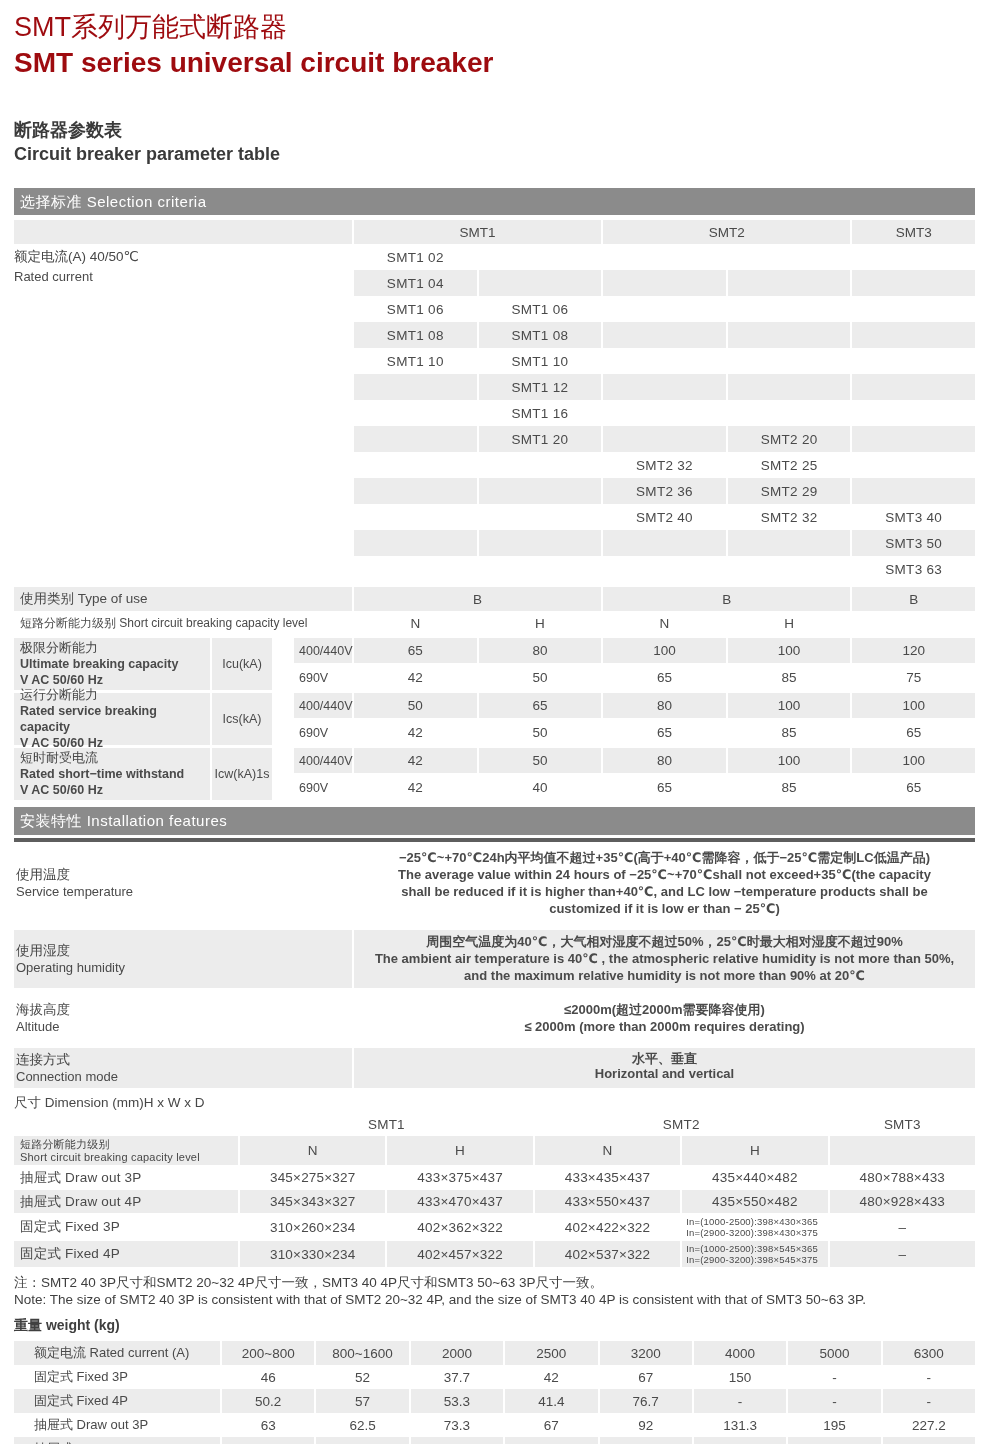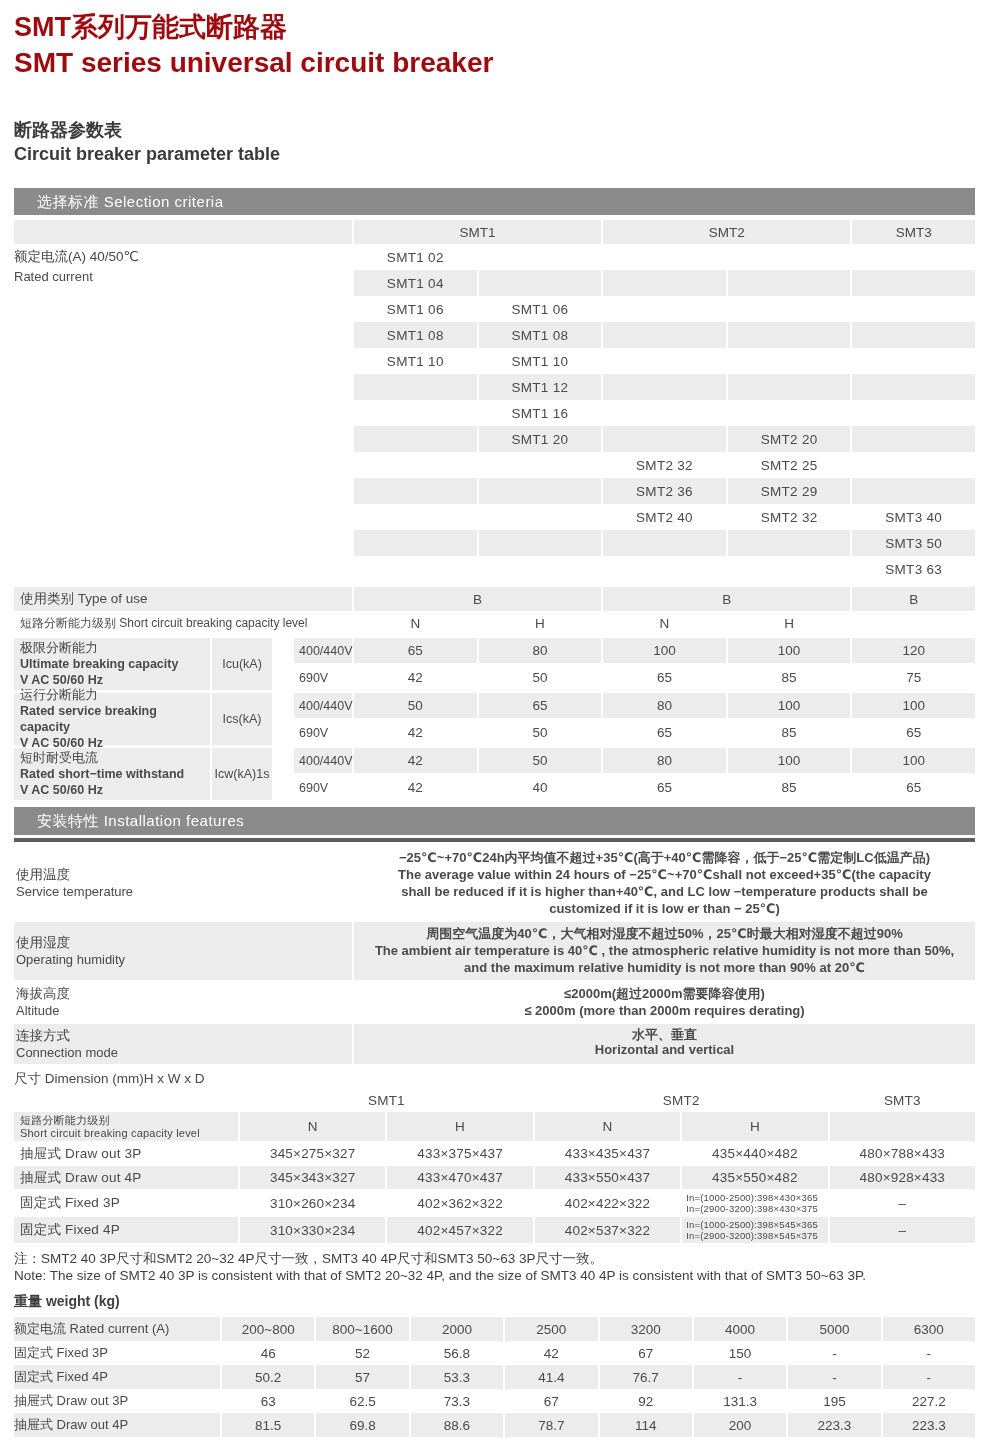--- a/index.html
+++ b/index.html
@@ -1,28 +1,28 @@
 <!DOCTYPE html>
 <html><head>
 <meta charset="utf-8">
 <style>
   * { margin:0; padding:0; box-sizing:border-box; }
   body { background:#fff; font-family:"Liberation Sans","DejaVu Sans",sans-serif; color:#454545; }
   .page { width:988px; height:1444px; background:#fff; padding:10px 13px 0 14px; overflow:hidden; }
 
   
-  .title-zh { font-size:27px; line-height:34px; font-weight:bold; color:#9e0b0f; }
+  .title-zh { font-size:27px; line-height:34px; font-weight:normal; color:#9e0b0f; }
   .title-en { font-size:28px; line-height:38px; font-weight:bold; color:#9e0b0f; }
   .subtitle-block { margin-top:36px; }
   .sub-zh { font-size:18px; line-height:24px; font-weight:bold; color:#3a3a3a; }
   .sub-en { font-size:18px; line-height:24px; font-weight:bold; color:#3a3a3a; }
 
   
   .section-bar { margin-top:22px; height:27px; line-height:27px; background:#8b8b8b; color:#fff;
-                 font-size:15px; padding-left:23px; font-weight:500; letter-spacing:0.5px; }
+                 font-size:15px; padding-left:6px; font-weight:500; letter-spacing:0.5px; }
   .section-bar.install { margin-top:7px; height:28px; line-height:28px; }
   .dark-line { height:4px; background:#5e5e5e; margin-top:3px; }
 
   .gray { background:#ececec; }
   .cell { display:flex; align-items:center; justify-content:center; font-size:13.5px; color:#4a4a4a; }
 
   
   .sel-grid { display:grid; grid-template-columns:338px repeat(5,1fr); column-gap:2px; }
   .series-row { margin-top:5px; }
   .series-row .cell { height:24px; }
@@ -45,21 +45,21 @@
   .cap-group { display:grid; grid-template-columns:196px 60px 78px repeat(5,1fr);
                grid-template-rows:25px 25px; gap:2px; margin-top:3px; }
   .cap-group .glabel { grid-row:1/3; grid-column:1; background:#ececec; display:flex; flex-direction:column;
                        justify-content:center; padding-left:6px; }
   .cap-group .glabel .zh { font-size:13px; color:#474747; line-height:16px; }
   .cap-group .glabel .en { font-size:12.5px; color:#4a4a4a; line-height:16px;font-weight:bold; }
   .cap-group .symbol { grid-row:1/3; grid-column:2; background:#ececec; font-size:12.5px; }
   .cap-group .voltage { justify-content:flex-start; padding-left:5px; font-size:12.5px;margin-left:20px; }
 
   
-  .inst-grid { display:grid; grid-template-columns:338px 1fr; column-gap:2px; margin-top:2px; }
+  .inst-grid { display:grid; grid-template-columns:338px 1fr; column-gap:2px; margin-top:10px; }
   .inst-grid.first { margin-top:4px; }
   .inst-label { display:flex; flex-direction:column; justify-content:center; padding-left:2px; }
   .inst-label .zh { font-size:13.5px; color:#474747; line-height:17px; }
   .inst-label .en { font-size:13px; color:#4a4a4a; line-height:17px; }
   .inst-content { display:flex; flex-direction:column; justify-content:flex-start; align-items:center; padding:3px 8px;font-weight:bold; }
   .inst-content div { font-size:13px; line-height:17px; color:#4a4a4a; text-align:center; }
 
   
   .dim-title { margin-top:6px; font-size:13.5px; color:#474747; font-weight:500; }
   .dim-grid { display:grid; grid-template-columns:224px repeat(5,1fr); column-gap:2px; margin-top:1px; }
@@ -73,21 +73,21 @@
   .dim-grid .inlines div { font-size:9.5px; line-height:11px; color:#4a4a4a; }
   .dim-grid .tall { height:26px; }
 
   .note { margin-top:7px; font-size:13.5px; line-height:17px; color:#3f3f3f; }
   .note-en { font-size:13.5px; line-height:17px; color:#3f3f3f; }
 
   
   .weight-title { margin-top:9px; font-size:14px; font-weight:bold; color:#3f3f3f; }
   .wt-grid { display:grid; grid-template-columns:206px repeat(8,1fr); column-gap:2px; margin-top:6px; }
   .wt-grid .cell { height:24px; }
-  .wt-grid .rowlbl { justify-content:flex-start; padding-left:0; font-size:13px; }
+  .wt-grid .rowlbl { justify-content:flex-start; padding-left:20px; font-size:13px; }
 </style>
 </head>
 <body>
 
 <div class="page">
 
   <div class="title-zh">SMT系列万能式断路器</div>
   <div class="title-en">SMT series universal circuit breaker</div>
 
   <div class="subtitle-block">
@@ -394,21 +394,21 @@
     <div class="cell gray">3200</div>
     <div class="cell gray">4000</div>
     <div class="cell gray">5000</div>
     <div class="cell gray">6300</div>
   </div>
 
   <div class="wt-grid" style="margin-top:0">
     <div class="cell rowlbl">固定式  Fixed 3P</div>
     <div class="cell">46</div>
     <div class="cell">52</div>
-    <div class="cell">56.8</div>
+    <div class="cell">37.7</div>
     <div class="cell">42</div>
     <div class="cell">67</div>
     <div class="cell">150</div>
     <div class="cell">-</div>
     <div class="cell">-</div>
   </div>
 
   <div class="wt-grid" style="margin-top:0">
     <div class="cell gray rowlbl">固定式  Fixed 4P</div>
     <div class="cell gray">50.2</div>

